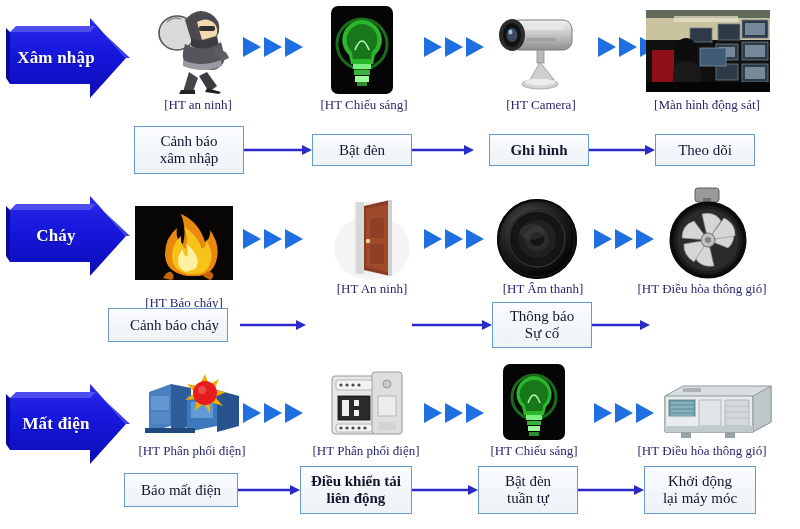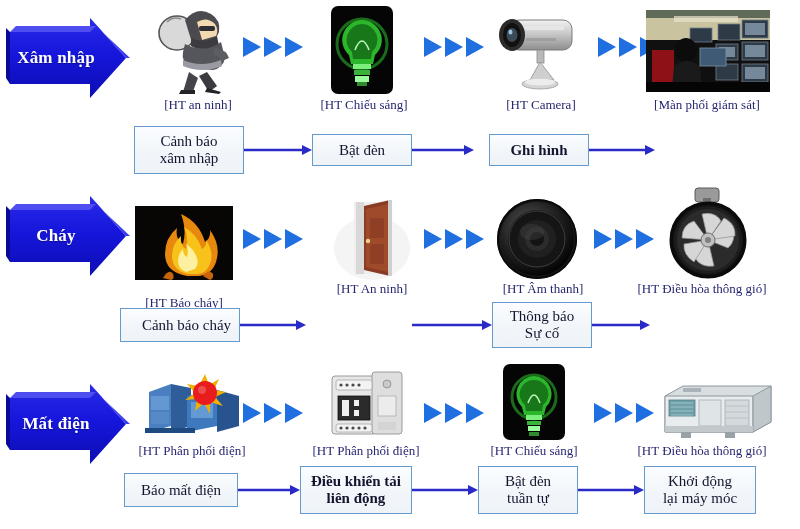--- a/index.html
+++ b/index.html
@@ -229,21 +229,21 @@
       <ellipse cx="40" cy="40" rx="11" ry="12" fill="#0c0c0c"></ellipse>
       <path d="M28 56 q12 -10 26 0 l2 22 h-30 z" fill="#1a1a1a"></path>
       <rect x="54" y="38" width="26" height="18" fill="#3e5a74" stroke="#7e93a6" stroke-width=".8"></rect>
       <rect x="0" y="72" width="124" height="10" fill="#050505"></rect>
     </svg>
   </div>
 
   <div class="sys-label" style="left:130px;top:96px;width:136px;">[HT an ninh]</div>
   <div class="sys-label" style="left:290px;top:96px;width:148px;">[HT Chiếu sáng]</div>
   <div class="sys-label" style="left:478px;top:96px;width:126px;">[HT Camera]</div>
-  <div class="sys-label" style="left:618px;top:96px;width:178px;">[Màn phối giám sát]</div>
+  <div class="sys-label" style="left:618px;top:96px;width:178px;">[Màn hình động sát]</div>
 
   <div class="proc-box" style="left:134px;top:126px;width:110px;height:48px;">
     <span class="lines">Cảnh báo
 xâm nhập</span>
   </div>
   <div class="flow" style="left:244px;top:144px;width:68px;">
     <svg width="68" height="12" viewBox="0 0 68 12">
       <line x1="0" y1="6" x2="58" y2="6" stroke="#2a2ac8" stroke-width="2.4"></line>
       <polygon points="58,1 68,6 58,11" fill="#2a2ac8"></polygon>
     </svg>
@@ -258,20 +258,23 @@
     </svg>
   </div>
   <div class="proc-box" style="left:489px;top:134px;width:100px;height:32px;font-weight:bold;">
     <span class="lines">Ghi hình</span>
   </div>
   <div class="flow" style="left:589px;top:144px;width:66px;">
     <svg width="66" height="12" viewBox="0 0 66 12">
       <line x1="0" y1="6" x2="56" y2="6" stroke="#2a2ac8" stroke-width="2.4"></line>
       <polygon points="56,1 66,6 56,11" fill="#2a2ac8"></polygon>
     </svg>
+  </div>
+  <div class="proc-box" style="left:655px;top:134px;width:100px;height:32px;">
+    <span class="lines">Theo dõi</span>
   </div>
 </div>
 
 <div class="scenario-row" style="top:180px;height:180px;">
 
   <div class="block-arrow" style="top:10px;">
     <svg viewBox="0 0 128 92">
       <defs>
         <linearGradient id="ba2" x1="0" y1="0" x2="0" y2="1">
           <stop offset="0%" stop-color="#2a2ae8"></stop>
@@ -376,21 +379,21 @@
       <circle cx="47" cy="54" r="3" fill="#808080"></circle>
       <circle cx="47" cy="54" r="37" fill="none" stroke="#0a0a0a" stroke-width="3"></circle>
     </svg>
   </div>
 
   <div class="sys-label" style="left:116px;top:100px;width:136px;margin-top:14px;">[HT Báo cháy]</div>
   <div class="sys-label" style="left:306px;top:100px;width:132px;">[HT An ninh]</div>
   <div class="sys-label" style="left:474px;top:100px;width:138px;">[HT Âm thanh]</div>
   <div class="sys-label" style="left:604px;top:100px;width:196px;">[HT Điều hòa thông gió]</div>
 
-  <div class="proc-box" style="left:120px;top:128px;width:120px;height:34px;padding-left:16px;">
+  <div class="proc-box" style="left:108px;top:128px;width:120px;height:34px;padding-left:16px;">
     <span class="lines">Cảnh báo cháy</span>
   </div>
   <div class="flow" style="left:240px;top:139px;width:66px;">
     <svg width="66" height="12" viewBox="0 0 66 12">
       <line x1="0" y1="6" x2="56" y2="6" stroke="#2a2ac8" stroke-width="2.4"></line>
       <polygon points="56,1 66,6 56,11" fill="#2a2ac8"></polygon>
     </svg>
   </div>
   <div class="flow" style="left:412px;top:139px;width:80px;">
     <svg width="80" height="12" viewBox="0 0 80 12">

